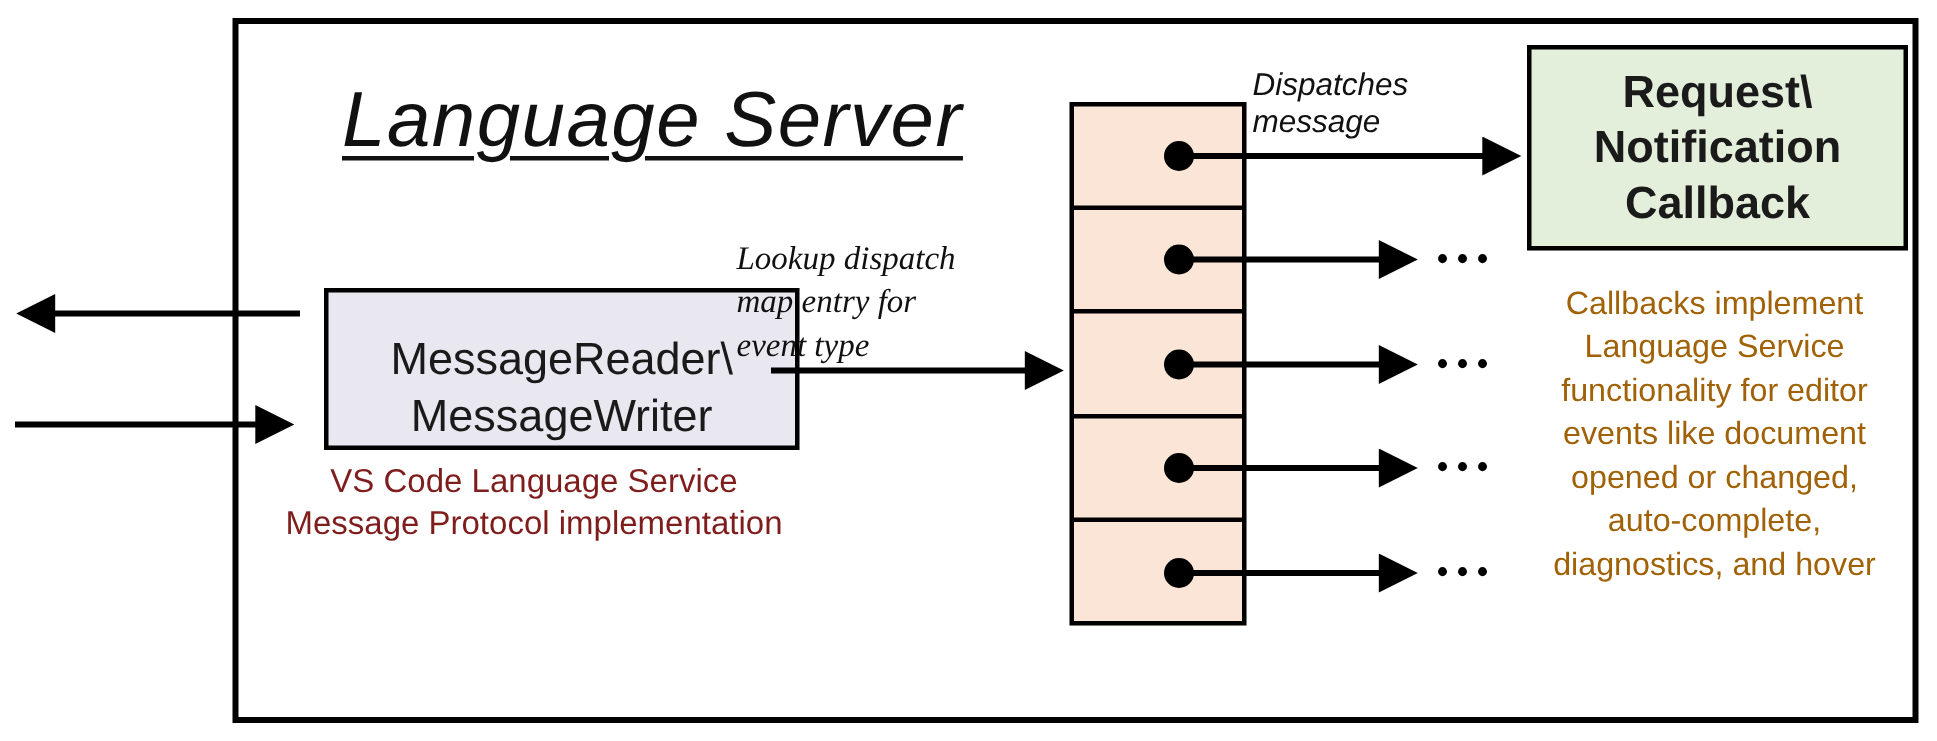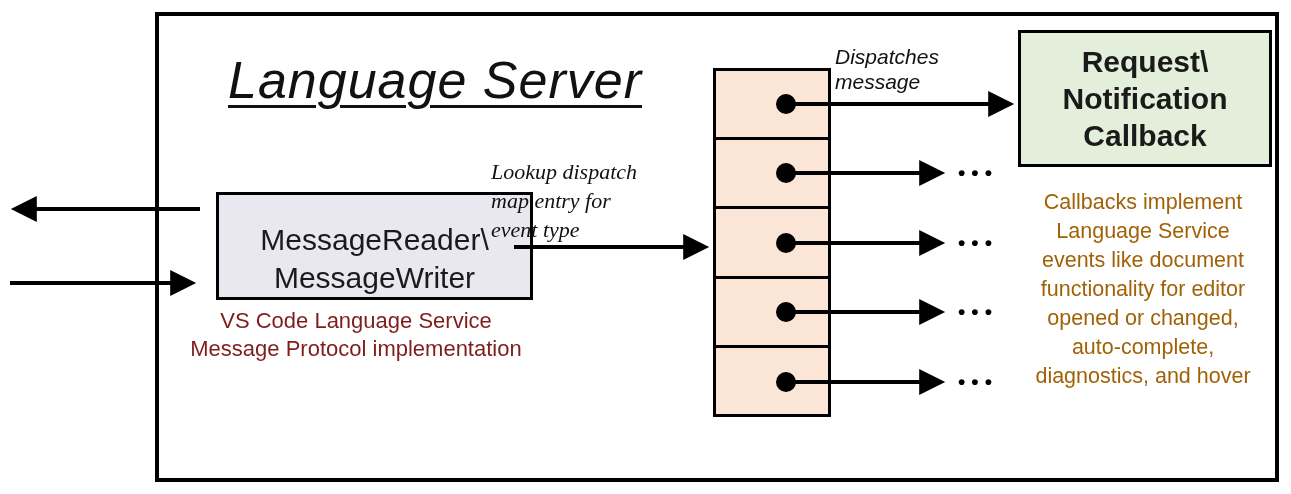--- a/index.html
+++ b/index.html
@@ -97,22 +97,22 @@
 
   <div class="cb-box">
     <div>Request\</div>
     <div>Notification</div>
     <div>Callback</div>
   </div>
 
   <div class="note">
     <div>Callbacks implement</div>
     <div>Language Service</div>
+    <div>functionality for editor</div>
     <div>events like document</div>
-    <div>functionality for editor</div>
     <div>opened or changed,</div>
     <div>auto-complete,</div>
     <div>diagnostics, and hover</div>
   </div>
 
   <div class="ellipsis e1">•••</div>
   <div class="ellipsis e2">•••</div>
   <div class="ellipsis e3">•••</div>
   <div class="ellipsis e4">•••</div>
 

